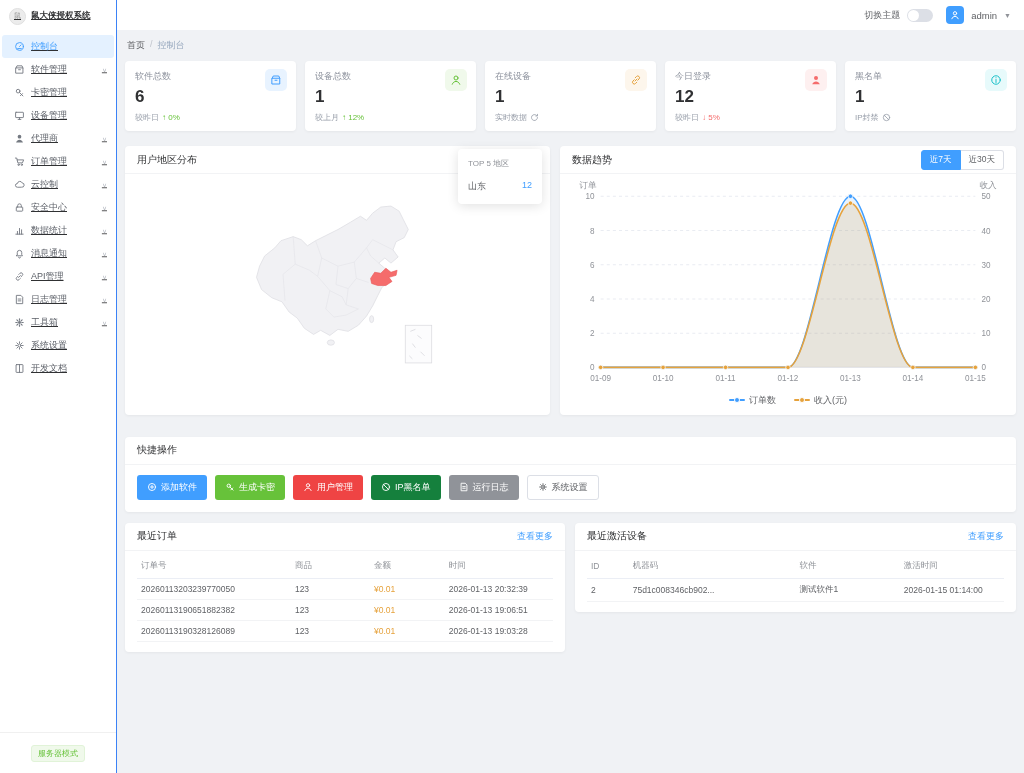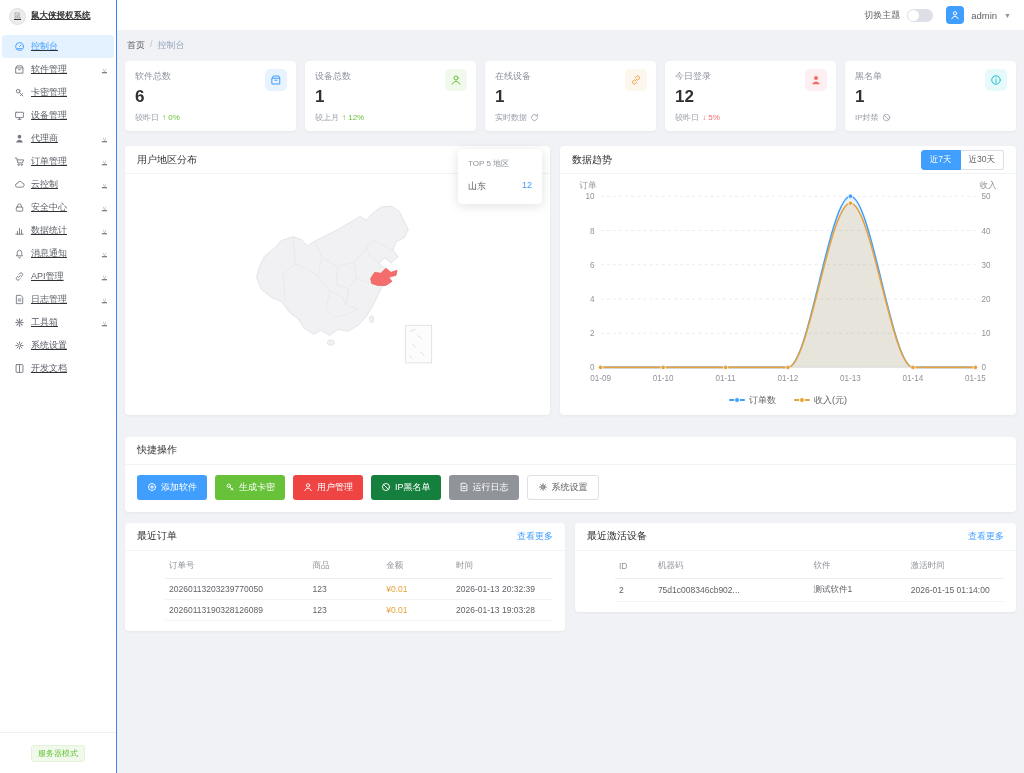--- a/index.html
+++ b/index.html
@@ -78,21 +78,21 @@
   .qa-card { margin-top:22px; }
   .qa-body { padding:10px 12px 12px; display:flex; gap:8px; }
   .qa-btn { display:inline-flex; align-items:center; gap:4px; font-size:9px; color:#fff; border:none; border-radius:3px; padding:5px 10px; cursor:pointer; }
   .qa-btn svg { width:10px; height:10px; }
   .qa-btn.default { background:#fff; border:1px solid #dcdfe6; color:#606266; }
 
   
   .row4 { display:flex; gap:10px; margin-top:11px; align-items:flex-start; }
   .orders-card { width:440px; flex-shrink:0; }
   .devices-card { flex:1; min-width:0; }
-  .tbl-wrap { padding:2px 12px 10px;margin-left:28px; }
+  .tbl-wrap { padding:2px 12px 10px; }
   table.tbl { width:100%; border-collapse:collapse; font-size:8.5px; table-layout:fixed; }
   .tbl th { text-align:left; font-weight:normal; color:#909399; padding:7px 4px 6px; border-bottom:1px solid #ebeef5; }
   .tbl td { color:#606266; padding:5px 4px; border-bottom:1px solid #f2f3f5; overflow:hidden; text-overflow:ellipsis; white-space:nowrap; }
   .tbl td.amount { color:#e6a23c; }
 </style>
 </head>
 <body>
 
 <div class="app">
 
@@ -580,20 +580,26 @@
                   </tr>
                 </thead>
                 <tbody>
                   <tr>
                     <td>20260113203239770050</td>
                     <td>123</td>
                     <td class="amount">¥0.01</td>
                     <td>2026-01-13 20:32:39</td>
                   </tr>
                   <tr>
+                    <td>20260113190651882382</td>
+                    <td>123</td>
+                    <td class="amount">¥0.01</td>
+                    <td>2026-01-13 19:06:51</td>
+                  </tr>
+                  <tr>
                     <td>20260113190328126089</td>
                     <td>123</td>
                     <td class="amount">¥0.01</td>
                     <td>2026-01-13 19:03:28</td>
                   </tr>
                 </tbody>
               </table>
           </div>
         </div>
 

